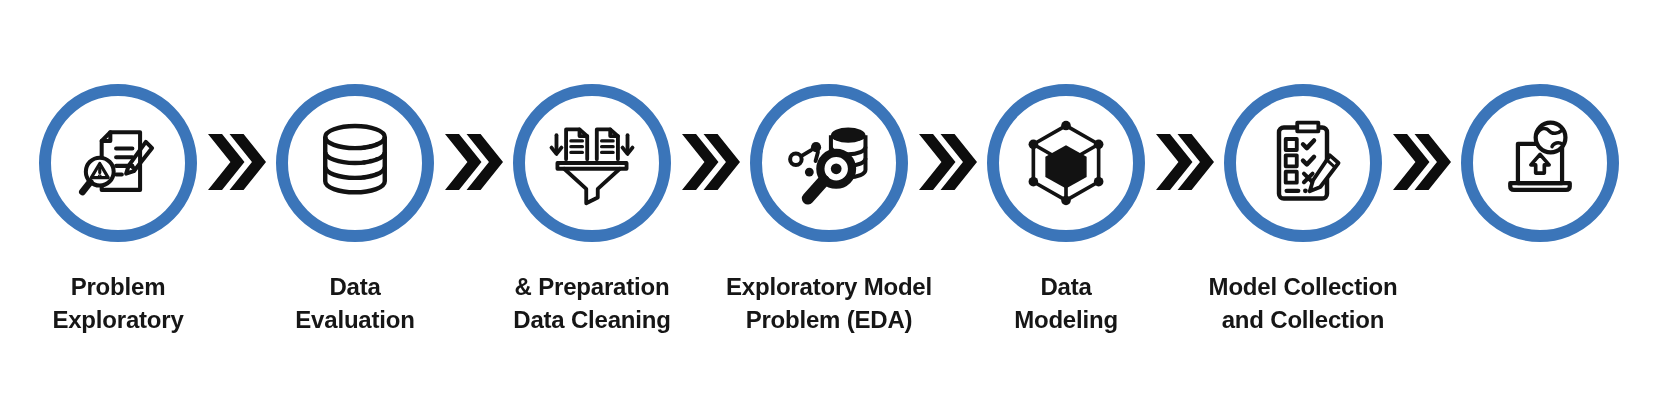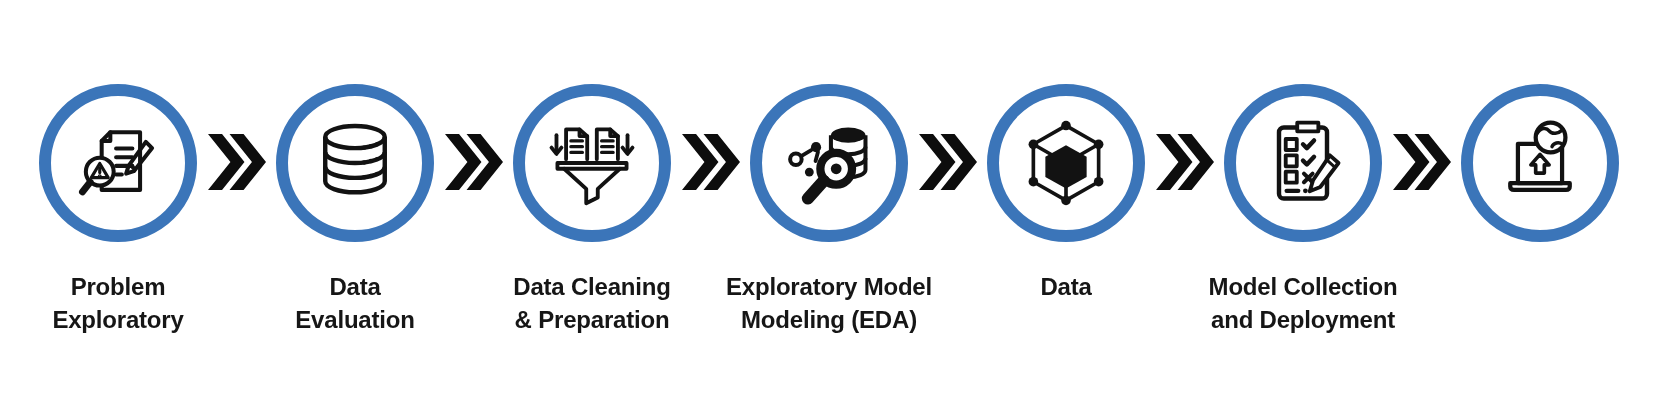--- a/index.html
+++ b/index.html
@@ -128,22 +128,22 @@
             <path d="M55 46 V15 H69 L77 22 V46"></path>
             <path d="M69 15 V22 H77"></path>
             <path d="M60 27 H72 M60 33 H72 M60 39 H72" stroke-width="3.4"></path>
             <path d="M14 50 H86 V56 H14 Z"></path>
             <path d="M21 56 L44 77 V92 L56 86 V77 L79 56"></path>
           </g>
         </svg>
       </span>
     </div>
     <div class="label">
+      <div>&amp; Preparation</div>
       <div>Data Cleaning</div>
-      <div>&amp; Preparation</div>
     </div>
   </div>
 
   <div class="chev">
     <span>
       <svg width="58" height="60" viewBox="0 0 62 60">
         <polygon fill="currentColor" points="0,0 15,0 39,30 15,60 0,60 24,30"></polygon>
         <polygon fill="currentColor" points="23,0 38,0 62,30 38,60 23,60 47,30"></polygon>
       </svg>
     </span>
@@ -167,21 +167,21 @@
           <circle cx="36.5" cy="33.5" r="5.3" fill="currentColor"></circle>
           <circle cx="29.5" cy="59.5" r="4.6" fill="currentColor"></circle>
           <circle cx="57.5" cy="56" r="16.5" fill="#fff" stroke="currentColor" stroke-width="8.6"></circle>
           <circle cx="57.5" cy="56" r="5.6" fill="currentColor"></circle>
           <path d="M44.5 68.5 L28 87" fill="none" stroke="currentColor" stroke-width="12.6" stroke-linecap="round"></path>
         </svg>
       </span>
     </div>
     <div class="label">
       <div>Exploratory Model</div>
-      <div>Modeling (EDA)</div>
+      <div>Problem (EDA)</div>
     </div>
   </div>
 
   <div class="chev">
     <span>
       <svg width="58" height="60" viewBox="0 0 62 60">
         <polygon fill="currentColor" points="0,0 15,0 39,30 15,60 0,60 24,30"></polygon>
         <polygon fill="currentColor" points="23,0 38,0 62,30 38,60 23,60 47,30"></polygon>
       </svg>
     </span>
@@ -202,20 +202,21 @@
               <circle cx="84" cy="69.5" r="5"></circle>
             <circle cx="50" cy="89" r="5"></circle>
               <circle cx="16" cy="69.5" r="5"></circle>
               <circle cx="16" cy="30.5" r="5"></circle>
           </g>
         </svg>
       </span>
     </div>
     <div class="label">
       <div>Data</div>
+      <div>Modeling</div>
     </div>
   </div>
 
   <div class="chev">
     <span>
       <svg width="58" height="60" viewBox="0 0 62 60">
         <polygon fill="currentColor" points="0,0 15,0 39,30 15,60 0,60 24,30"></polygon>
         <polygon fill="currentColor" points="23,0 38,0 62,30 38,60 23,60 47,30"></polygon>
       </svg>
     </span>
@@ -237,21 +238,21 @@
             <path d="M33 79 H45"></path>
             <path d="M78 42 L87 50 L68 75 L57 79.5 L60.5 68 Z" fill="#fff" stroke-width="4"></path>
             <path d="M74.5 46.5 L83 54.2" stroke-width="3.2"></path>
           </g>
           <circle cx="52.5" cy="79" r="2.5" fill="currentColor"></circle>
         </svg>
       </span>
     </div>
     <div class="label">
       <div>Model Collection</div>
-      <div>and Deployment</div>
+      <div>and Collection</div>
     </div>
   </div>
 
   <div class="chev">
     <span>
       <svg width="58" height="60" viewBox="0 0 62 60">
         <polygon fill="currentColor" points="0,0 15,0 39,30 15,60 0,60 24,30"></polygon>
         <polygon fill="currentColor" points="23,0 38,0 62,30 38,60 23,60 47,30"></polygon>
       </svg>
     </span>

